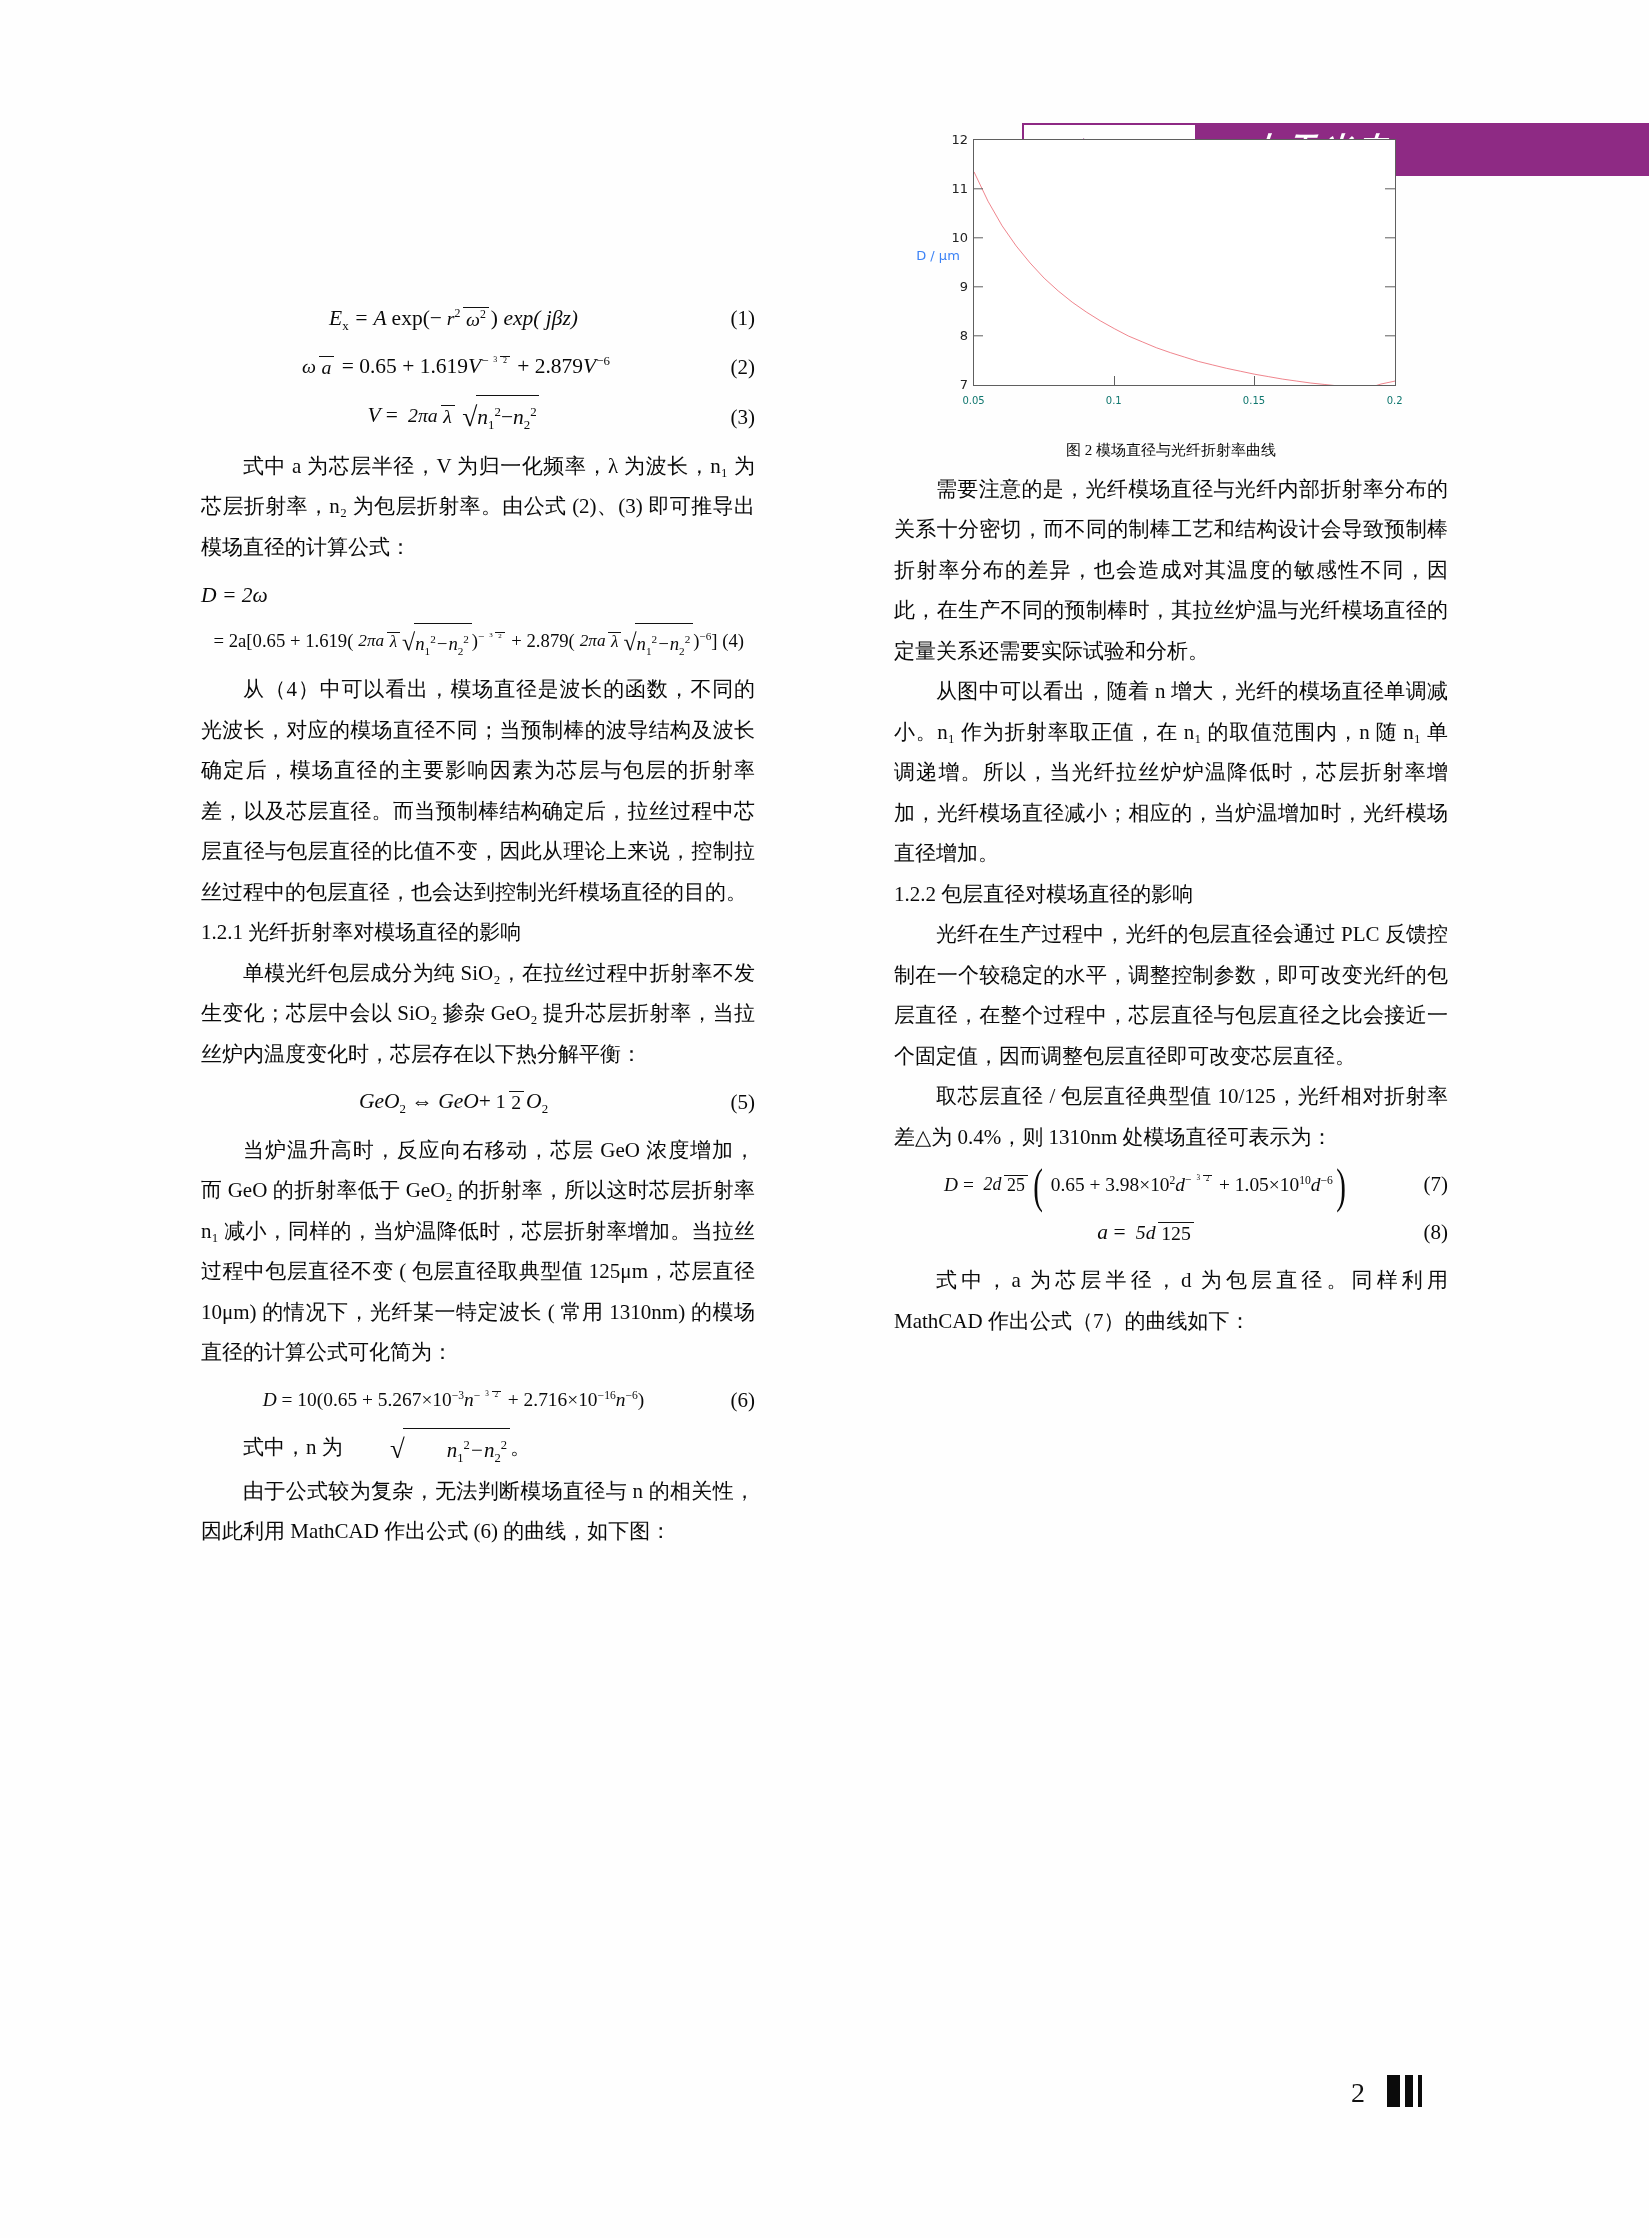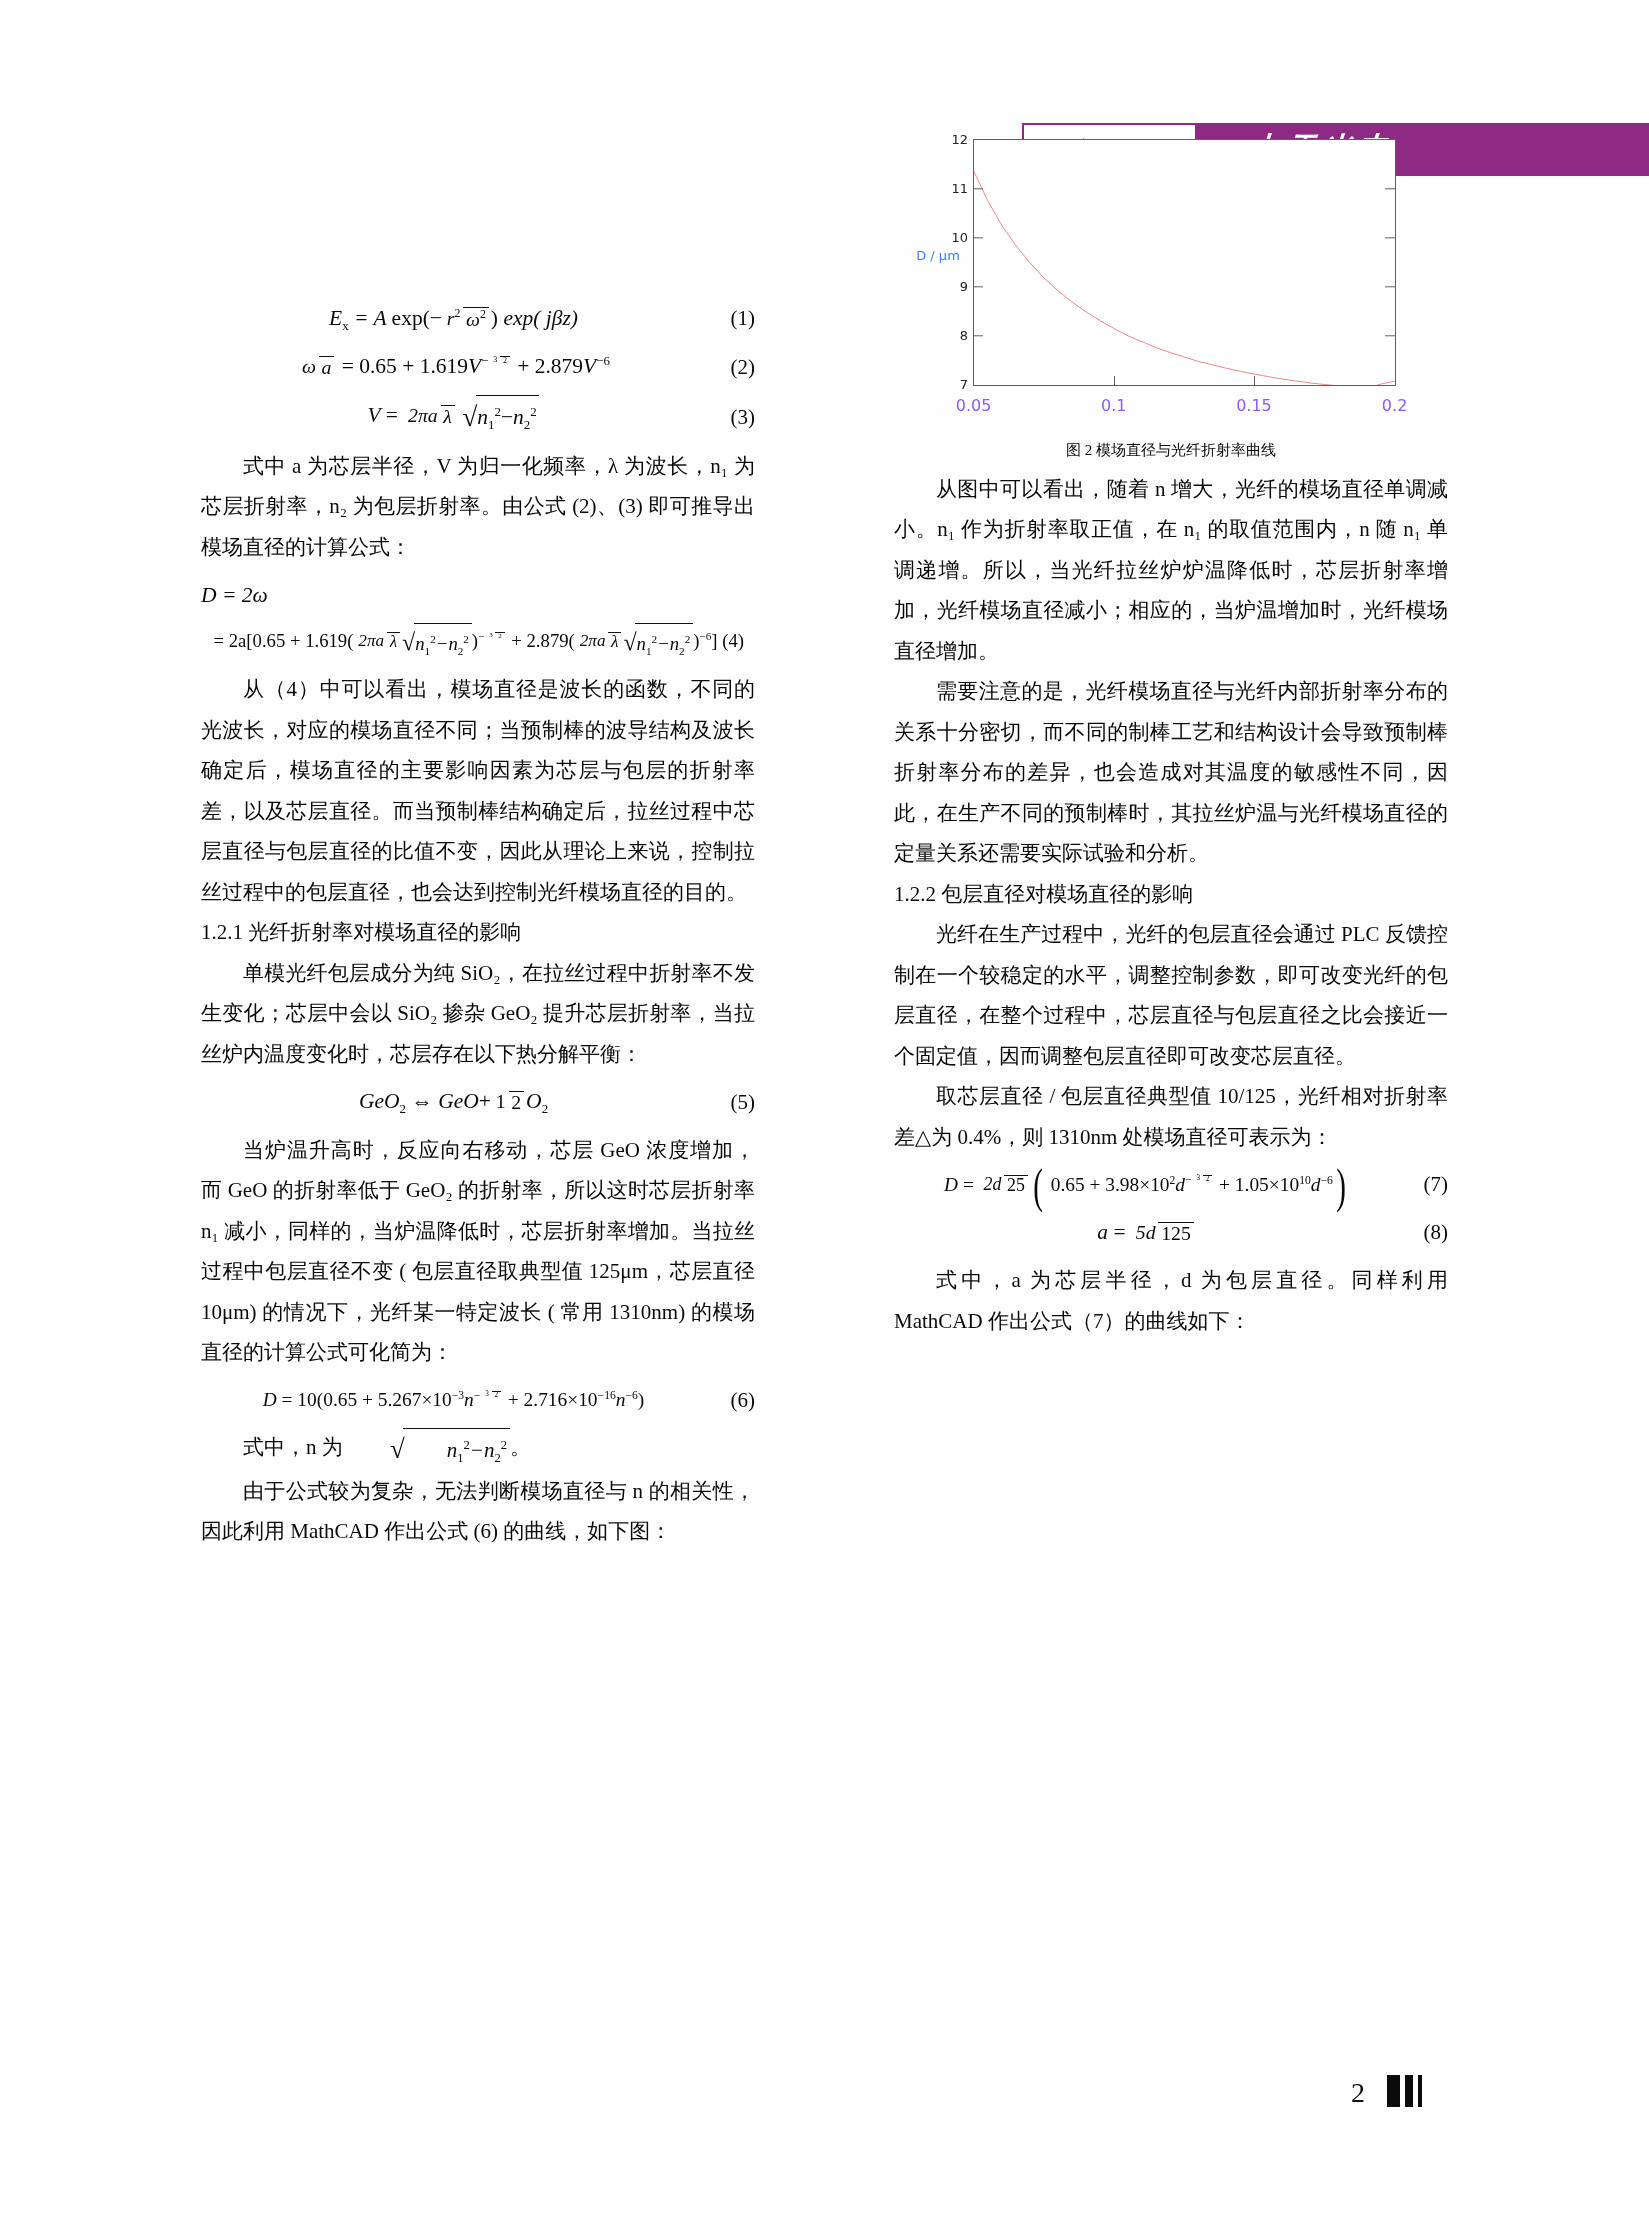--- a/index.html
+++ b/index.html
@@ -192,22 +192,22 @@
     background: #5f5f5f;
     transform: translateY(-50%);
   }
   .ytick-mark.right { left: auto; right: 0; }
   .xtick {
     position: absolute;
     top: 100%;
     margin-top: 6.2px;
     transform: translateX(-50%);
     font-family: "DejaVu Sans", sans-serif;
-    font-size: 16px;
-    color: #8b5cf6;
+    font-size: 10px;
+    color: #0f766e;
     white-space: nowrap;
   }
   .xtick-mark {
     position: absolute;
     bottom: 0;
     width: 1.4px;
     height: 9px;
     background: #5f5f5f;
   }
   .fig-caption {
@@ -404,22 +404,22 @@
           <div class="xtick-mark" style="left:66.6%;"></div>
 
           <svg viewBox="0 0 100 100" preserveAspectRatio="none">
             <polyline id="curve" fill="none" stroke="#e8505b" stroke-width="0.7" vector-effect="non-scaling-stroke" points="0.00,13.00 3.33,25.00 6.67,35.00 10.00,43.20 13.33,50.20 16.67,56.40 20.00,61.60 23.33,66.20 26.67,70.20 30.00,73.80 33.33,77.00 36.67,80.00 40.00,82.40 43.33,84.80 46.67,86.80 50.00,88.60 53.33,90.40 56.67,91.80 60.00,93.20 63.33,94.40 66.67,95.60 70.00,96.60 73.33,97.60 76.67,98.40 80.00,99.20 83.33,99.80 86.67,100.40 90.00,101.00 93.33,101.40 96.67,99.60 100.00,98.40"></polyline>
           </svg>
         </div>
       </div>
       <div class="fig-caption">图 2 模场直径与光纤折射率曲线</div>
     </div>
 
+    <p class="body">需要注意的是，光纤模场直径与光纤内部折射率分布的关系十分密切，而不同的制棒工艺和结构设计会导致预制棒折射率分布的差异，也会造成对其温度的敏感性不同，因此，在生产不同的预制棒时，其拉丝炉温与光纤模场直径的定量关系还需要实际试验和分析。</p>
     <p class="body">从图中可以看出，随着 n 增大，光纤的模场直径单调减小。n₁ 作为折射率取正值，在 n₁ 的取值范围内，n 随 n₁ 单调递增。所以，当光纤拉丝炉炉温降低时，芯层折射率增加，光纤模场直径减小；相应的，当炉温增加时，光纤模场直径增加。</p>
-    <p class="body">需要注意的是，光纤模场直径与光纤内部折射率分布的关系十分密切，而不同的制棒工艺和结构设计会导致预制棒折射率分布的差异，也会造成对其温度的敏感性不同，因此，在生产不同的预制棒时，其拉丝炉温与光纤模场直径的定量关系还需要实际试验和分析。</p>
 
     <h4 class="section">1.2.2 包层直径对模场直径的影响</h4>
 
     <p class="body">光纤在生产过程中，光纤的包层直径会通过 PLC 反馈控制在一个较稳定的水平，调整控制参数，即可改变光纤的包层直径，在整个过程中，芯层直径与包层直径之比会接近一个固定值，因而调整包层直径即可改变芯层直径。</p>
     <p class="body">取芯层直径 / 包层直径典型值 10/125，光纤相对折射率差△为 0.4%，则 1310nm 处模场直径可表示为：</p>
 
     <div class="eq-row">
       <div class="eq-body" style="font-size:19.4px;">
         <span>D</span>
         <span class="upr">=</span>

